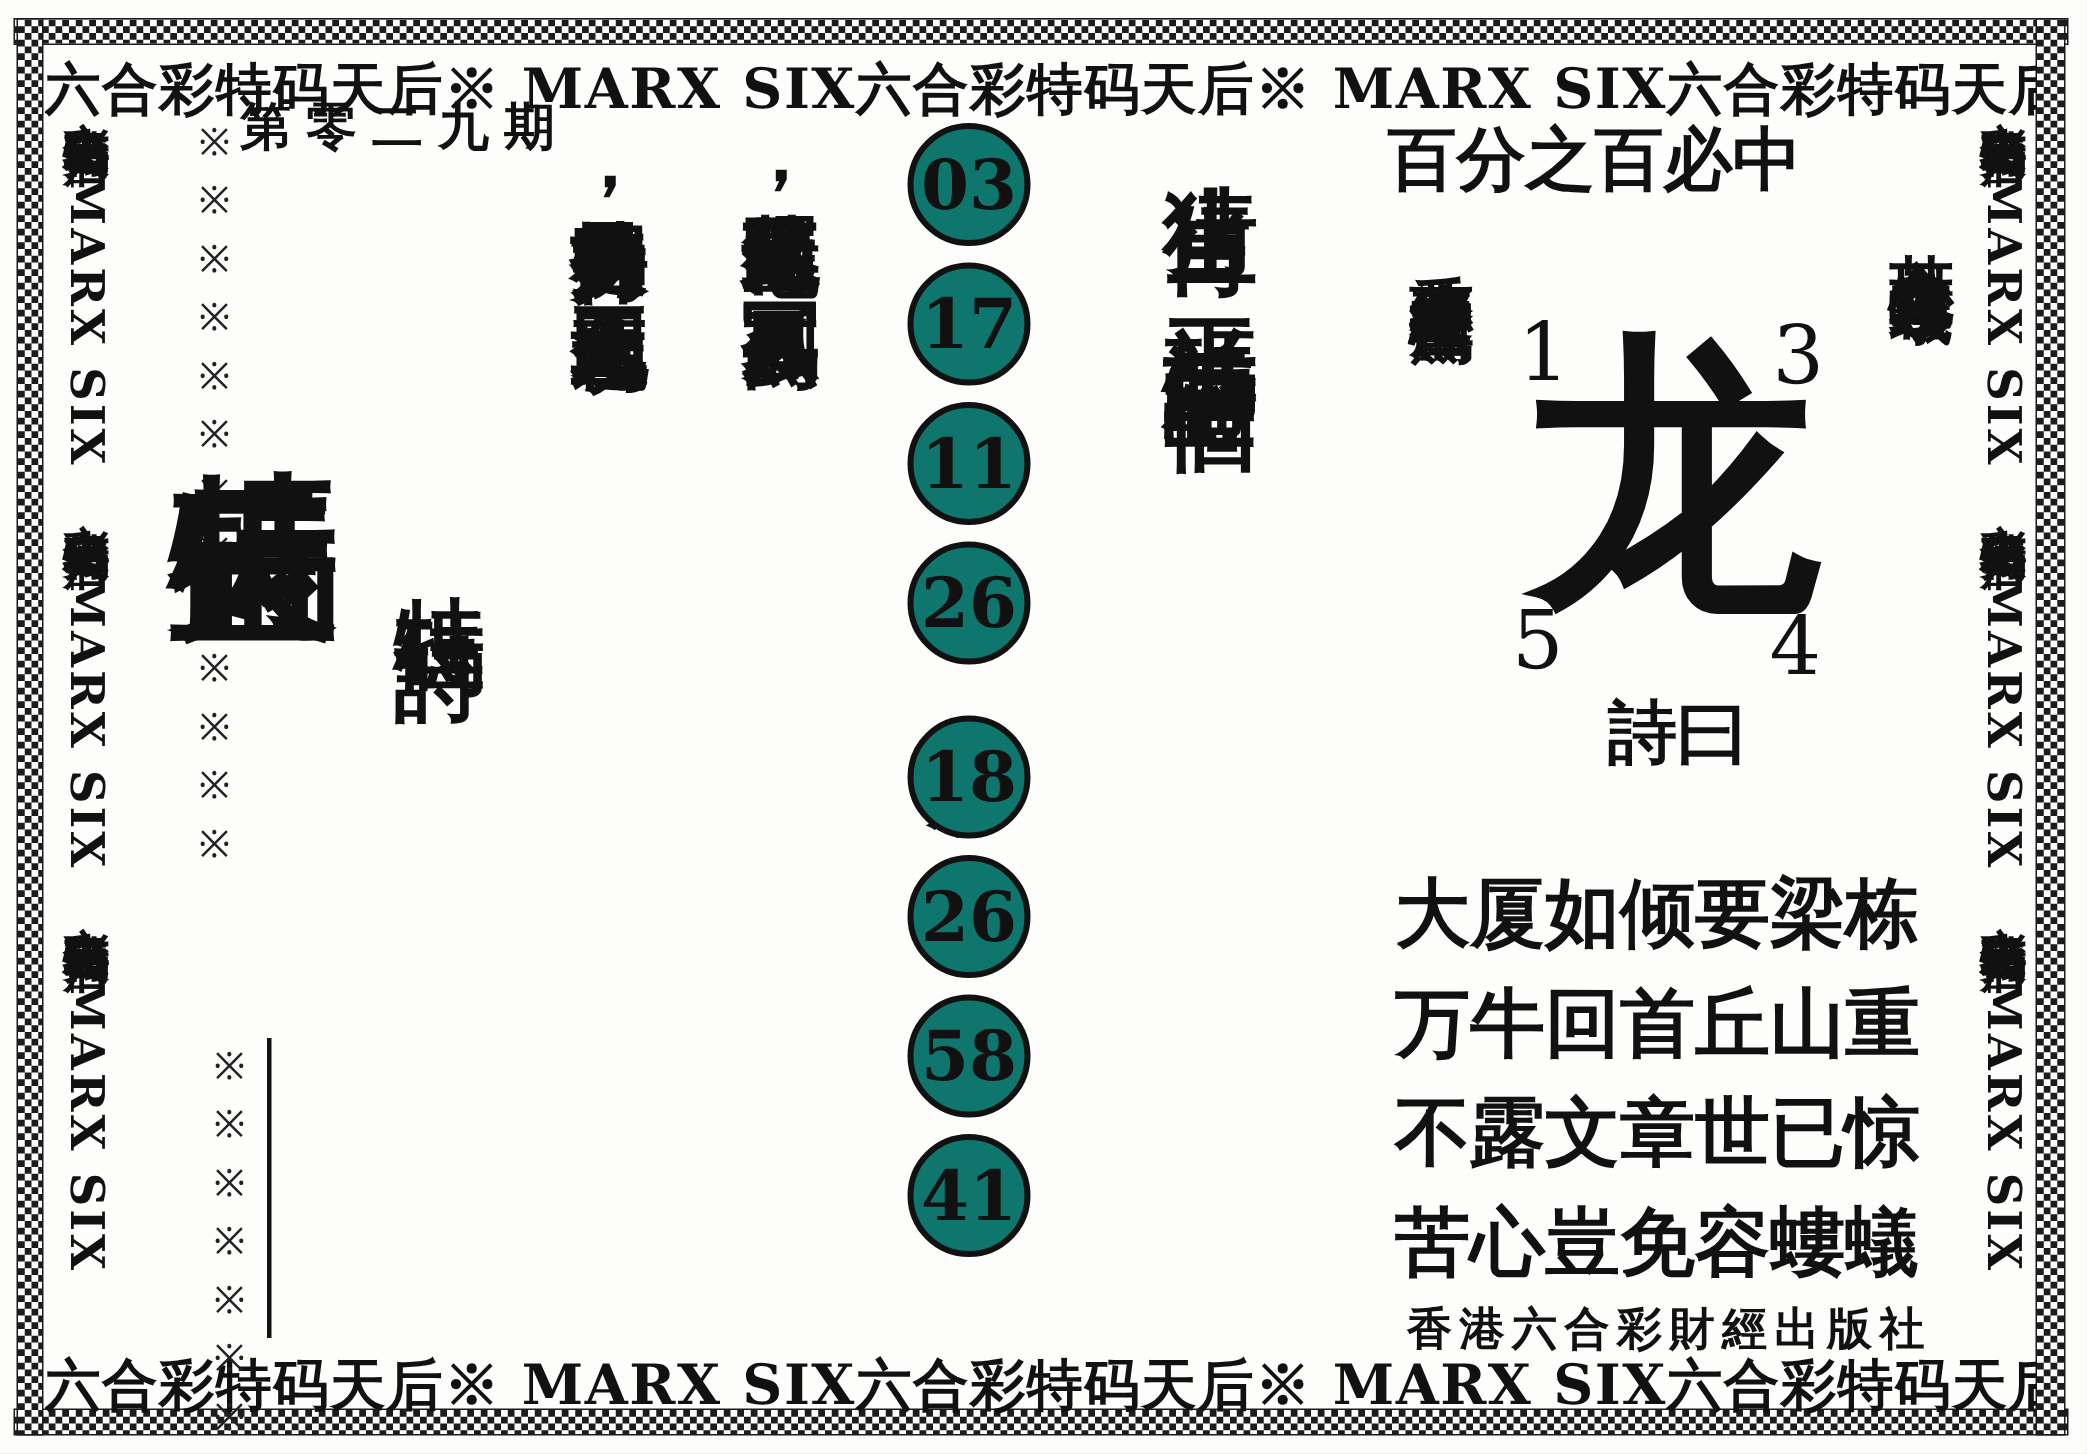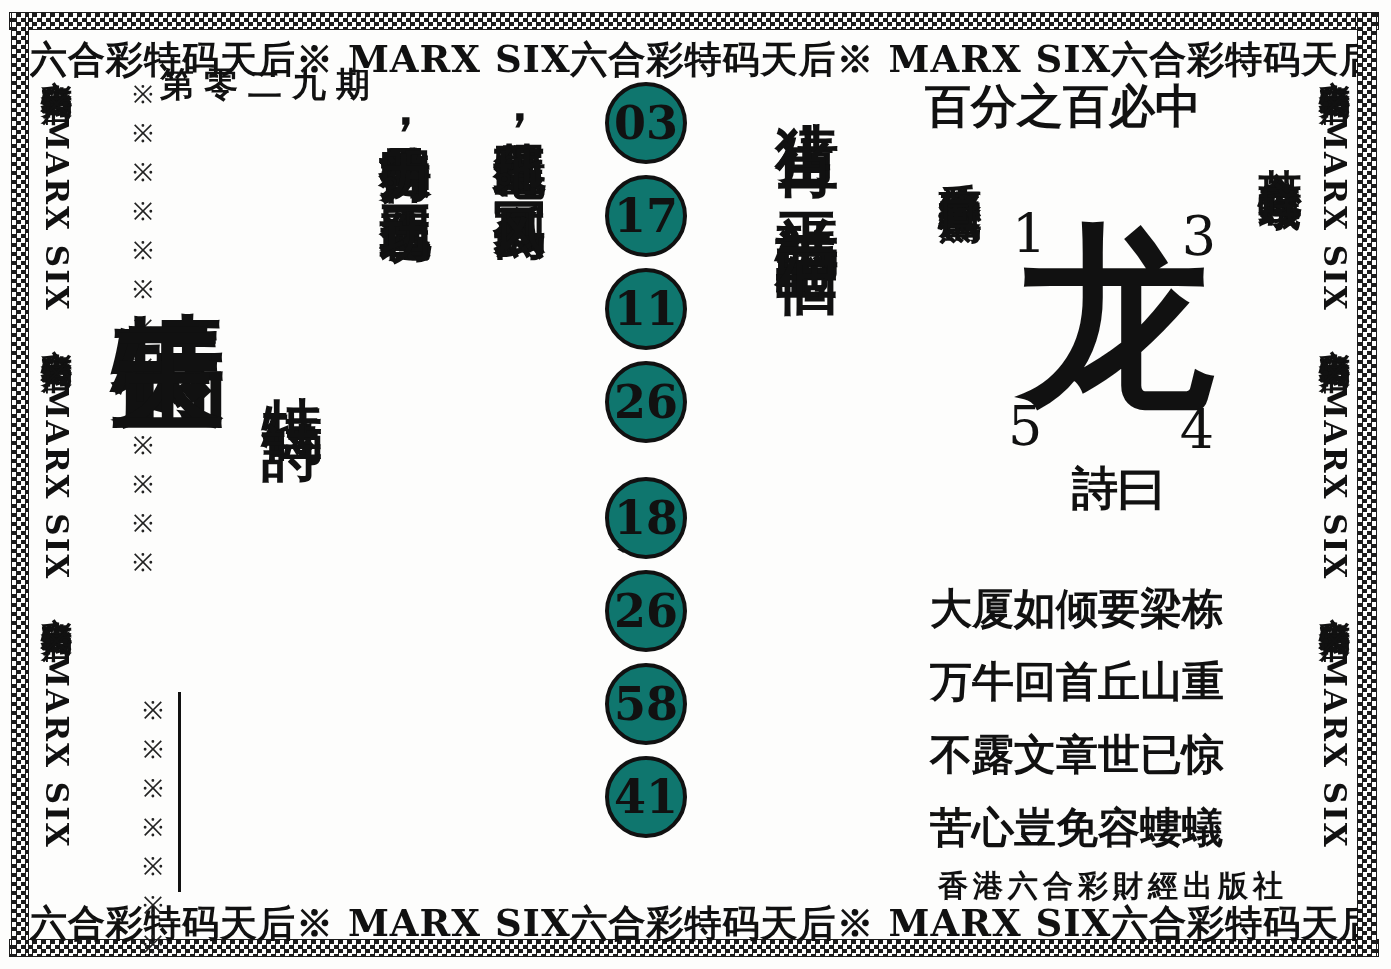--- a/index.html
+++ b/index.html
@@ -69,21 +69,21 @@
   .dragon .big{position:absolute;left:0;top:0;width:100%;height:100%;
                font-size:196px;font-weight:700;line-height:250px;text-align:center;}
   .dragon .corner{position:absolute;font-size:54px;font-weight:500;line-height:1;}
   .dragon .tl{left:-6px;top:16px;}
   .dragon .tr{right:-8px;top:18px;}
   .dragon .bl{left:-10px;bottom:6px;}
   .dragon .br{right:-6px;bottom:2px;}
   .shiyue{position:absolute;left:1048px;top:458px;width:172px;font-size:46px;
           font-weight:600;display:flex;justify-content:space-between;margin-left:24px;}
   .hpoem{position:absolute;left:930px;top:572px;width:382px;}
-  .hpoem .line{display:flex;justify-content:space-between;font-size:42px;
+  .hpoem .line{display:flex;justify-content:space-between;font-size:50px;
                font-weight:600;height:73px;line-height:73px;}
   .publisher{position:absolute;left:938px;top:866px;font-size:30px;font-weight:700;
              letter-spacing:5px;white-space:nowrap;}
 </style>
 </head>
 <body>
 
 <div class="page">
 
   <div class="chain top"></div>

